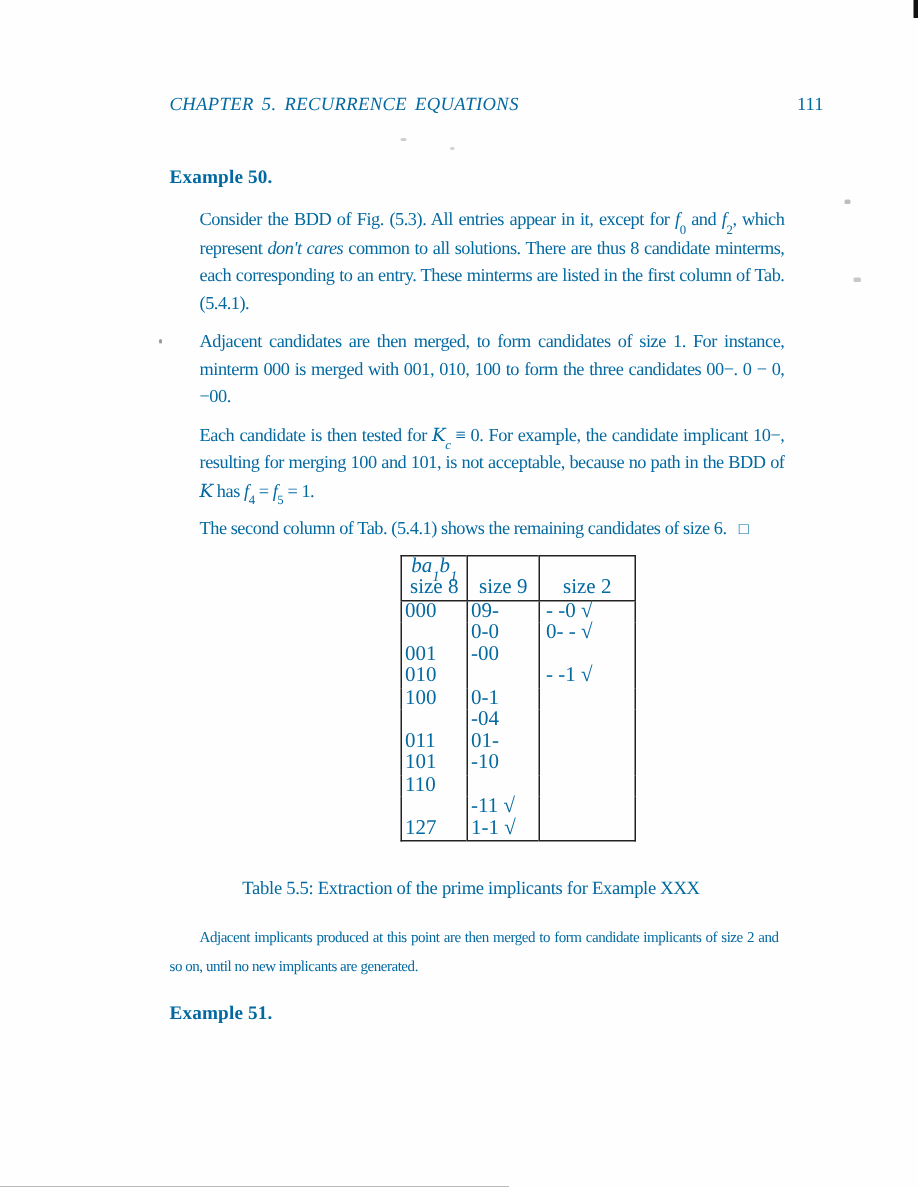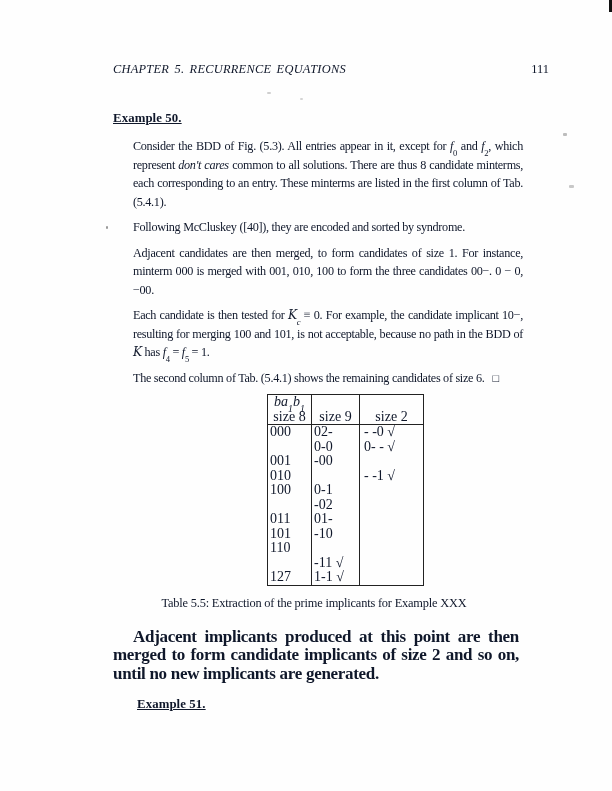--- a/index.html
+++ b/index.html
@@ -1,36 +1,35 @@
 <!DOCTYPE html>
 <html><head>
 <meta charset="utf-8">
 <style>
   html,body{margin:0;padding:0;background:#888;}
   .page{
     position:relative;
     width:612px;height:791px;
     background:#fefefe;
     font-family:"Liberation Serif","DejaVu Serif",serif;
-    color:#0f172a;
+    color:#0369a1;
     overflow:hidden;
   }
   .content{
     position:absolute;top:62px;left:113px;width:438px;
   }
   .running{
     display:flex;justify-content:space-between;align-items:baseline;
     font-size:12.4px;line-height:15px;
   }
   .running .chapter{font-style:italic;letter-spacing:.25px;word-spacing:2px;}
   .running .pageno{font-style:normal;margin-right:2px;}
   .ex-heading{
     margin:34px 0 0 0;font-size:12.8px;font-weight:bold;line-height:15px;
     letter-spacing:.1px;
-    text-decoration:underline;
   }
   .body-block{margin-left:20px;width:390px;}
   .para{
     margin:0 0 7px 0;
     font-size:12.2px;line-height:18.5px;
     letter-spacing:-0.3px;
     text-align:justify;
   }
   .para:first-child{margin-top:11px;}
   .it{font-style:italic;}
@@ -51,29 +50,29 @@
     font-weight:normal;white-space:nowrap;
   }
   table.imp col.c0{width:44px;}
   table.imp col.c1{width:48px;}
   table.imp col.c2{width:64px;}
   table.imp thead th{vertical-align:bottom;text-align:center;border-bottom:1.1px solid #222;}
   table.imp th+th,table.imp td+td{border-left:1.1px solid #222;}
   table.imp td:nth-child(1),table.imp td:nth-child(2){}
   table.imp td:nth-child(3){text-align:left;padding-left:4px;}
   .caption{
-    margin-top:10px;margin-left:-18px;width:438px;
+    margin-top:24px;margin-left:-18px;width:438px;
     text-align:center;font-size:12.4px;letter-spacing:-0.2px;
   }
   .closing{
     margin:17px 0 0 0;width:406px;
-    font-size:17px;line-height:18.5px;letter-spacing:-0.3px;
-    text-align:justify;text-indent:20px;font-weight:bold;
-  }
-  .ex-heading.last{margin-top:14px;margin-left:24px;}
+    font-size:10px;line-height:18.5px;letter-spacing:-0.3px;
+    text-align:justify;text-indent:20px;
+  }
+  .ex-heading.last{margin-top:14px;}
 
   
   .artifact{position:absolute;background:#111;}
   .a-topright{right:0;top:0;width:3px;height:12px;}
   .speck{position:absolute;border-radius:1px;}
   .s1{left:563px;top:133px;width:4px;height:3px;background:#bdbdbd;}
   .s2{left:569px;top:185px;width:5px;height:3px;background:#c8c8c8;}
   .s3{left:106px;top:226px;width:2px;height:3px;background:#9a9a9a;}
   .s4{left:267px;top:92px;width:4px;height:2px;background:#cfcfcf;}
   .s5{left:300px;top:98px;width:3px;height:2px;background:#d4d4d4;}
@@ -87,21 +86,20 @@
 
     <div class="running">
       <span class="chapter">CHAPTER 5. RECURRENCE EQUATIONS</span>
       <span class="pageno">111</span>
     </div>
 
     <div class="ex-heading">Example 50.</div>
 
     <div class="body-block">
       <p class="para"><span>Consider the BDD of Fig. (5.3). All entries appear in it, except for </span><span class="it">f</span><sub>0</sub><span> and </span><span class="it">f</span><sub>2</sub><span>, which represent </span><span class="it">don't cares</span><span> common to all solutions. There are thus 8 candidate minterms, each corresponding to an entry. These minterms are listed in the first column of Tab. (5.4.1).</span></p>
-      <p class="para"><span>Following McCluskey ([40]), they are encoded and sorted by syndrome.</span></p>
       <p class="para"><span>Adjacent candidates are then merged, to form candidates of size 1. For instance, minterm 000 is merged with 001, 010, 100 to form the three candidates 00−. 0 − 0, −00.</span></p>
       <p class="para"><span>Each candidate is then tested for </span><span class="it cal">K</span><sub class="it">c</sub><span> ≡ 0. For example, the candidate implicant 10−, resulting for merging 100 and 101, is not acceptable, because no path in the BDD of </span><span class="it cal">K</span><span> has </span><span class="it">f</span><sub>4</sub><span> = </span><span class="it">f</span><sub>5</sub><span> = 1.</span></p>
       <p class="para"><span>The second column of Tab. (5.4.1) shows the remaining candidates of size 6.</span><span class="qed">□</span></p>
     </div>
 
     <div class="tbl-wrap">
       <table class="imp">
         <colgroup>
             <col class="c0">
             <col class="c1">
@@ -114,21 +112,21 @@
               <div>size 8</div>
             </th>
             <th>size 9</th>
             <th>size 2</th>
           </tr>
         </thead>
         <tbody>
 
             <tr>
               <td>000</td>
-              <td>02-</td>
+              <td>09-</td>
               <td>- -0 √</td>
             </tr>
 
             <tr>
               <td>&nbsp;</td>
               <td>0-0</td>
               <td>0- - √</td>
             </tr>
 
             <tr>
@@ -144,21 +142,21 @@
             </tr>
 
             <tr>
               <td>100</td>
               <td>0-1</td>
               <td>&nbsp;</td>
             </tr>
 
             <tr>
               <td>&nbsp;</td>
-              <td>-02</td>
+              <td>-04</td>
               <td>&nbsp;</td>
             </tr>
 
             <tr>
               <td>011</td>
               <td>01-</td>
               <td>&nbsp;</td>
             </tr>
 
             <tr>

